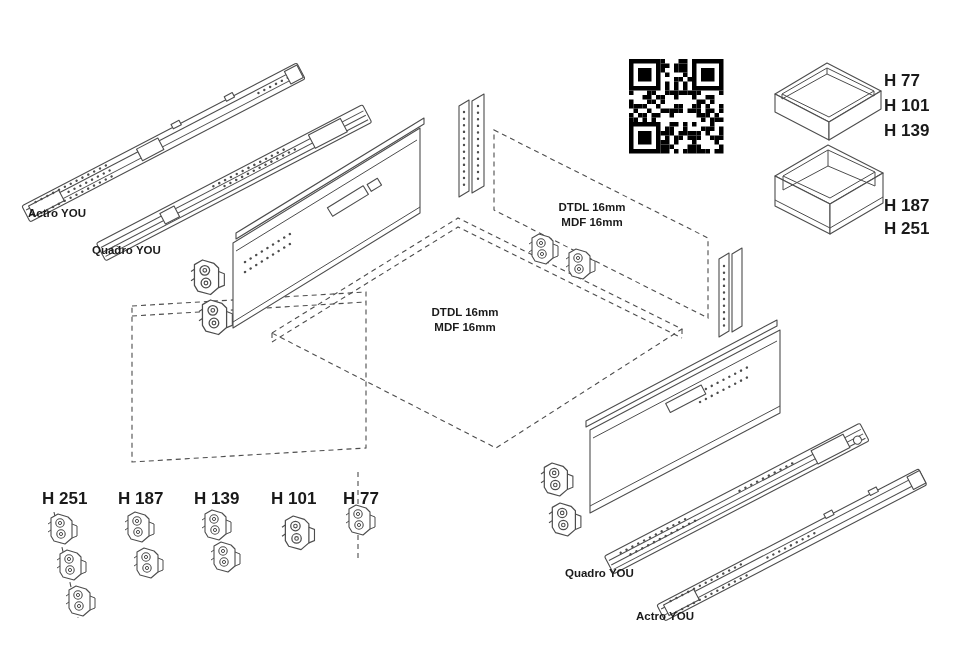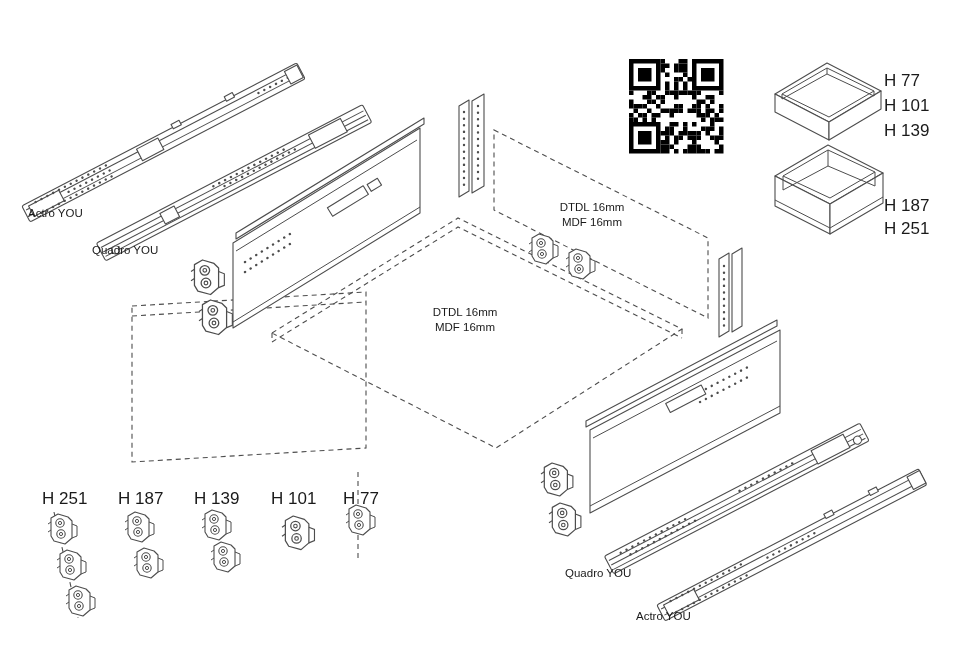--- a/index.html
+++ b/index.html
@@ -1,20 +1,20 @@
 <!DOCTYPE html>
 <html style="--background: #ffffff; --line: #4d4d4d; --text: #1a1a1a; --qr: #000000;"><head>
 <meta charset="utf-8">
 <style>
   *{box-sizing:border-box}
   html,body{margin:0;padding:0;background:#ffffff}
   .stage{position:relative;width:960px;height:660px;background:var(--background,#fff);
          font-family:"Liberation Sans","DejaVu Sans",sans-serif;overflow:hidden}
   .art{position:absolute;left:0;top:0}
-  .lbl{position:absolute;font-weight:400;color:var(--text,#1a1a1a);white-space:nowrap}
+  .lbl{position:absolute;font-weight:700;color:var(--text,#1a1a1a);white-space:nowrap}
   .lbl-sm{font-size:11.5px}
   .lbl-h{font-size:17px}
   .lbl-c{transform:translateX(-50%)}
   .ln{stroke:var(--line,#4d4d4d);stroke-width:1.1;fill:#fff;stroke-linejoin:round}
   .nf{stroke:var(--line,#4d4d4d);stroke-width:1;fill:none}
   .dash{stroke:var(--line,#4d4d4d);stroke-width:1.1;fill:none;stroke-dasharray:5 4}
   .dots{stroke:var(--line,#4d4d4d);stroke-width:2.4;fill:none;stroke-dasharray:0.1 6.5;stroke-linecap:round}
 </style>
 </head>
 <body>

